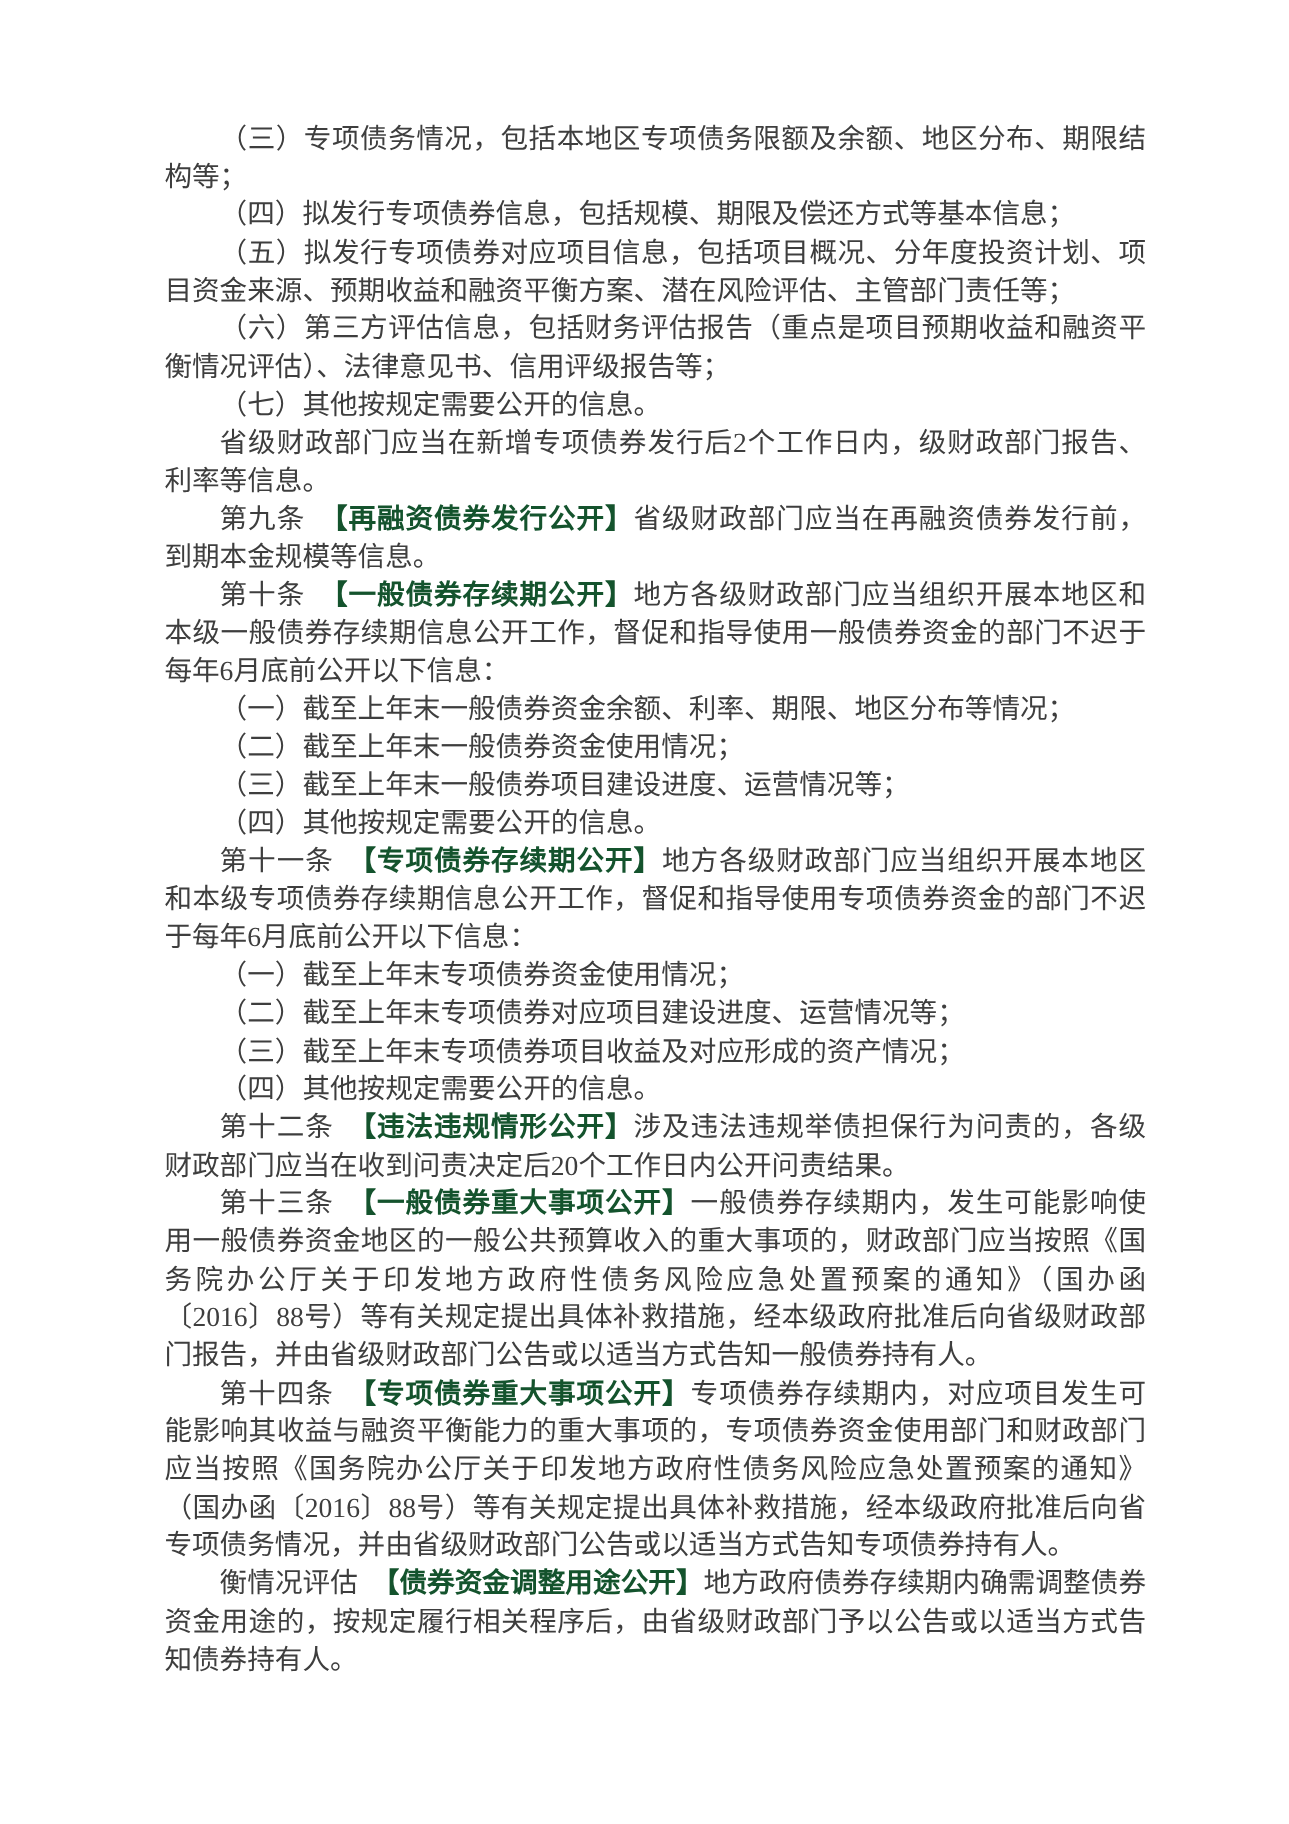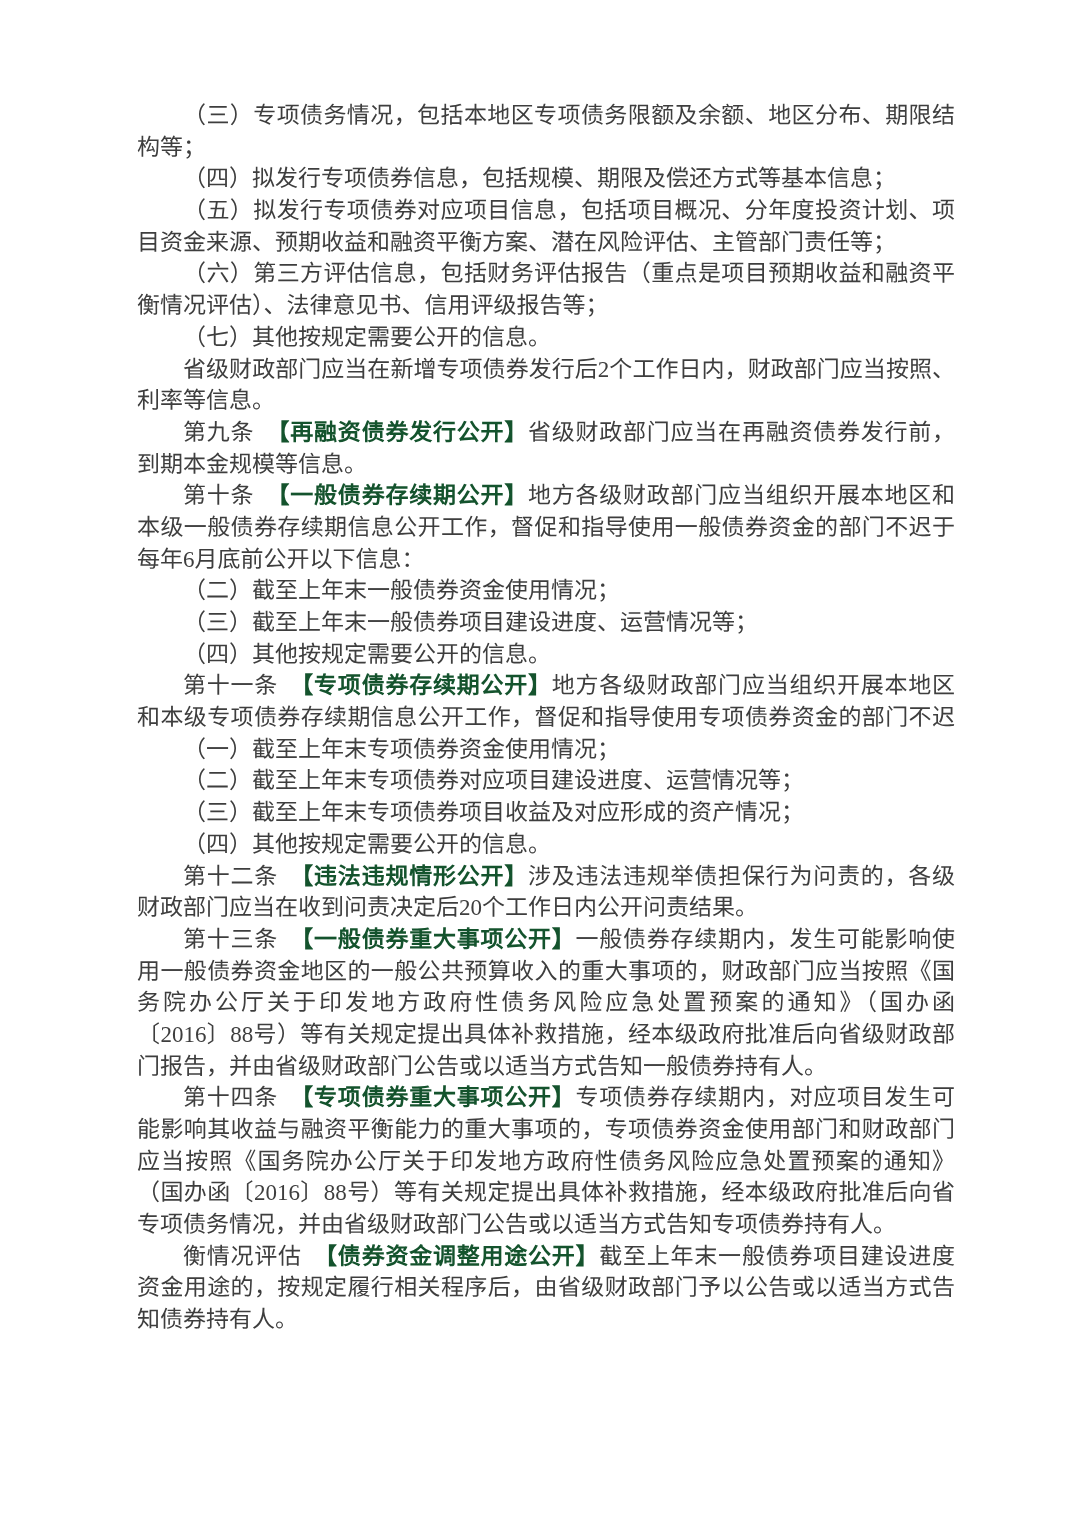--- a/index.html
+++ b/index.html
@@ -49,45 +49,47 @@
 <div class="page">
   <div class="doc" id="doc-body">
       <div class="line ind just"><span>（三）专项债务情况，包括本地区专项债务限额及余额、地区分布、期限结</span></div>
       <div class="line"><span>构等；</span></div>
       <div class="line ind"><span>（四）拟发行专项债券信息，包括规模、期限及偿还方式等基本信息；</span></div>
       <div class="line ind just"><span>（五）拟发行专项债券对应项目信息，包括项目概况、分年度投资计划、项</span></div>
       <div class="line"><span>目资金来源、预期收益和融资平衡方案、潜在风险评估、主管部门责任等；</span></div>
       <div class="line ind just"><span>（六）第三方评估信息，包括财务评估报告（重点是项目预期收益和融资平</span></div>
       <div class="line"><span>衡情况评估）、法律意见书、信用评级报告等；</span></div>
       <div class="line ind"><span>（七）其他按规定需要公开的信息。</span></div>
-      <div class="line ind just"><span>省级财政部门应当在新增专项债券发行后2个工作日内，财政部门应当按照、</span></div>
+      <div class="line ind just"><span>省级财政部门应当在新增专项债券发行后2个工作日内，级财政部门报告、</span></div>
       <div class="line"><span>利率等信息。</span></div>
       <div class="line ind just"><span>第九条　</span><span class="bold">【再融资债券发行公开】</span><span>省级财政部门应当在再融资债券发行前，</span></div>
       <div class="line"><span>到期本金规模等信息。</span></div>
       <div class="line ind just"><span>第十条　</span><span class="bold">【一般债券存续期公开】</span><span>地方各级财政部门应当组织开展本地区和</span></div>
       <div class="line just"><span>本级一般债券存续期信息公开工作，督促和指导使用一般债券资金的部门不迟于</span></div>
       <div class="line"><span>每年6月底前公开以下信息：</span></div>
+      <div class="line ind"><span>（一）截至上年末一般债券资金余额、利率、期限、地区分布等情况；</span></div>
       <div class="line ind"><span>（二）截至上年末一般债券资金使用情况；</span></div>
       <div class="line ind"><span>（三）截至上年末一般债券项目建设进度、运营情况等；</span></div>
       <div class="line ind"><span>（四）其他按规定需要公开的信息。</span></div>
       <div class="line ind just"><span>第十一条　</span><span class="bold">【专项债券存续期公开】</span><span>地方各级财政部门应当组织开展本地区</span></div>
       <div class="line just"><span>和本级专项债券存续期信息公开工作，督促和指导使用专项债券资金的部门不迟</span></div>
+      <div class="line"><span>于每年6月底前公开以下信息：</span></div>
       <div class="line ind"><span>（一）截至上年末专项债券资金使用情况；</span></div>
       <div class="line ind"><span>（二）截至上年末专项债券对应项目建设进度、运营情况等；</span></div>
       <div class="line ind"><span>（三）截至上年末专项债券项目收益及对应形成的资产情况；</span></div>
       <div class="line ind"><span>（四）其他按规定需要公开的信息。</span></div>
       <div class="line ind just"><span>第十二条　</span><span class="bold">【违法违规情形公开】</span><span>涉及违法违规举债担保行为问责的，各级</span></div>
       <div class="line"><span>财政部门应当在收到问责决定后20个工作日内公开问责结果。</span></div>
       <div class="line ind just"><span>第十三条　</span><span class="bold">【一般债券重大事项公开】</span><span>一般债券存续期内，发生可能影响使</span></div>
       <div class="line just"><span>用一般债券资金地区的一般公共预算收入的重大事项的，财政部门应当按照《国</span></div>
       <div class="line just"><span>务院办公厅关于印发地方政府性债务风险应急处置预案的通知》（国办函</span></div>
       <div class="line just"><span>〔2016〕88号）等有关规定提出具体补救措施，经本级政府批准后向省级财政部</span></div>
       <div class="line"><span>门报告，并由省级财政部门公告或以适当方式告知一般债券持有人。</span></div>
       <div class="line ind just"><span>第十四条　</span><span class="bold">【专项债券重大事项公开】</span><span>专项债券存续期内，对应项目发生可</span></div>
       <div class="line just"><span>能影响其收益与融资平衡能力的重大事项的，专项债券资金使用部门和财政部门</span></div>
       <div class="line just"><span>应当按照《国务院办公厅关于印发地方政府性债务风险应急处置预案的通知》</span></div>
       <div class="line just"><span>（国办函〔2016〕88号）等有关规定提出具体补救措施，经本级政府批准后向省</span></div>
       <div class="line"><span>专项债务情况，并由省级财政部门公告或以适当方式告知专项债券持有人。</span></div>
-      <div class="line ind just"><span>衡情况评估　</span><span class="bold">【债券资金调整用途公开】</span><span>截至上年末一般债券项目建设进度</span></div>
+      <div class="line ind just"><span>衡情况评估　</span><span class="bold">【债券资金调整用途公开】</span><span>地方政府债券存续期内确需调整债券</span></div>
       <div class="line just"><span>资金用途的，按规定履行相关程序后，由省级财政部门予以公告或以适当方式告</span></div>
       <div class="line"><span>知债券持有人。</span></div>
     </div>
 </div>
 
 </body></html>

